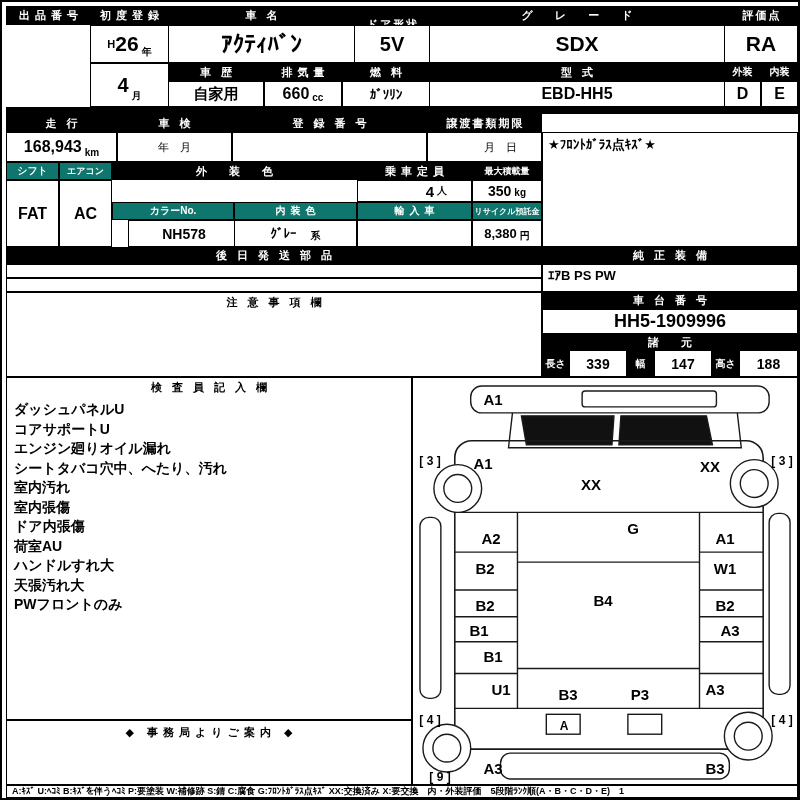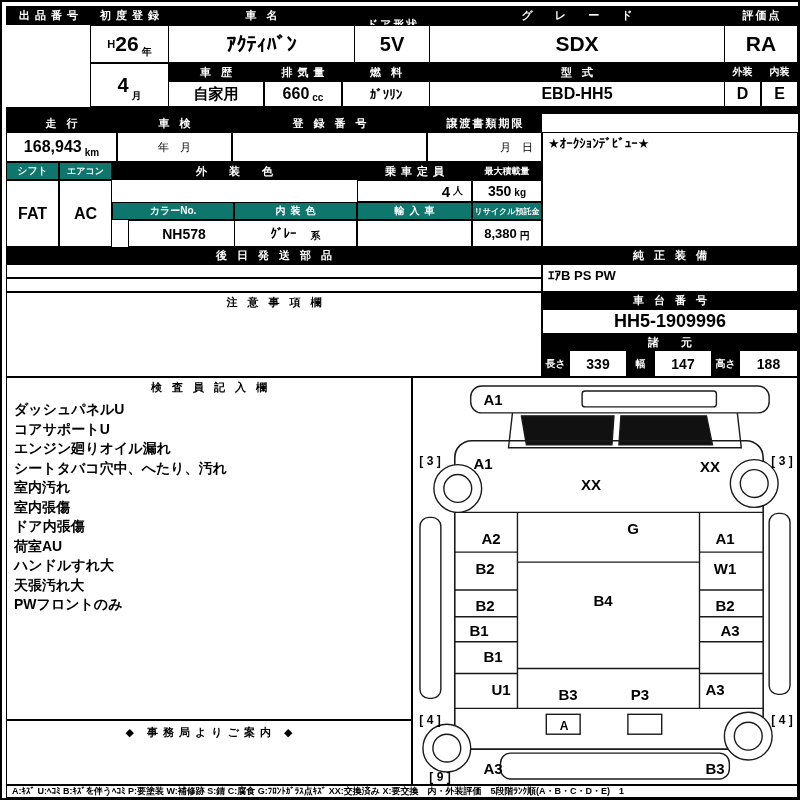--- a/index.html
+++ b/index.html
@@ -4,30 +4,30 @@
 <style>
   * { margin:0; padding:0; box-sizing:border-box; }
   html,body { width:800px; height:800px; background:#e8e8e8; }
   body { font-family:"Liberation Sans","DejaVu Sans",sans-serif; color:#000; }
   .sheet { position:relative; width:800px; height:800px; background:#fff; border:2px solid #000; overflow:hidden; }
   .c { position:absolute; border:1px solid #000; background:#fff; display:flex; align-items:center; justify-content:center; overflow:hidden; }
   .hb { background:#000; color:#fff; font-size:11px; font-weight:bold; }
   .hg { background:#0f766e; color:#fff; font-size:10px; font-weight:bold; }
   .v { font-weight:bold; }
   .left   { justify-content:flex-start; padding-left:5px; }
-  .right  { justify-content:flex-end; padding-right:8px; }
+  .right  { justify-content:flex-end; padding-right:24px; }
   .topal  { align-items:flex-start; padding-top:3px; }
   .sep    { position:absolute; background:#000; }
   .spx { letter-spacing:2px;  text-indent:2px; }
   .sps { letter-spacing:5px;  text-indent:5px; }
   .spm { letter-spacing:10px; text-indent:10px; }
   .spl { letter-spacing:22px; text-indent:22px; }
   .f8{font-size:8px}.f9{font-size:9px}.f10{font-size:10px}.f11{font-size:11px}
   .f13{font-size:13px}.f14{font-size:14px}.f15{font-size:15px}.f16{font-size:16px}
-  .f18{font-size:18px}.f19{font-size:20px}.f20{font-size:20px}.f21{font-size:21px}.f26{font-size:26px}
+  .f18{font-size:18px}.f19{font-size:23px}.f20{font-size:20px}.f21{font-size:21px}.f26{font-size:26px}
   .u { font-size:10px; font-weight:bold; margin-left:3px; align-self:flex-end; padding-bottom:3px; }
   .boxlabel { position:absolute; top:2px; left:0; right:0; text-align:center; font-size:11px; font-weight:bold; color:#000; }
   .notes { position:absolute; top:22px; left:7px; right:4px; }
   .note { font-size:14px; font-weight:600; line-height:19.5px; white-space:nowrap; }
   .dlabel { position:absolute; transform:translate(-50%,-50%); font-size:15px; font-weight:bold; color:#000; white-space:nowrap; }
   .dlabel.small { font-size:12px; }
   .legendbar { font-size:9px; font-weight:bold; white-space:nowrap; }
 </style>
 </head>
 <body>
@@ -80,21 +80,21 @@
   <div class="c hb spm" style="left:230px;top:112px;width:195px;height:18px">登録番号</div>
   <div class="c hb spx" style="left:425px;top:112px;width:115px;height:18px">譲渡書類期限</div>
 
   <div class="c v" style="left:4px;top:130px;width:111px;height:30px">
     <span class="f16">168,943</span>
     <span class="u">km</span>
   </div>
   <div class="c f11" style="left:115px;top:130px;width:115px;height:30px">年　月</div>
   <div class="c" style="left:230px;top:130px;width:195px;height:30px"></div>
   <div class="c f11 right" style="left:425px;top:130px;width:115px;height:30px">月　日</div>
-  <div class="c v f13 left topal" style="left:540px;top:130px;width:256px;height:115px">★ｵｰｸｼｮﾝﾃﾞﾋﾞｭｰ★</div>
+  <div class="c v f13 left topal" style="left:540px;top:130px;width:256px;height:115px">★ﾌﾛﾝﾄｶﾞﾗｽ点ｷｽﾞ★</div>
 
   <div class="c hg" style="left:4px;top:160px;width:53px;height:18px">シフト</div>
   <div class="c hg f9" style="left:57px;top:160px;width:53px;height:18px">エアコン</div>
   <div class="c v f16" style="left:4px;top:178px;width:53px;height:67px">FAT</div>
   <div class="c v f16" style="left:57px;top:178px;width:53px;height:67px">AC</div>
 
   <div class="c hb spl" style="left:110px;top:160px;width:245px;height:18px">外装色</div>
   <div class="c hb sps" style="left:355px;top:160px;width:115px;height:18px">乗車定員</div>
   <div class="c hb f9" style="left:470px;top:160px;width:70px;height:18px">最大積載量</div>
 

